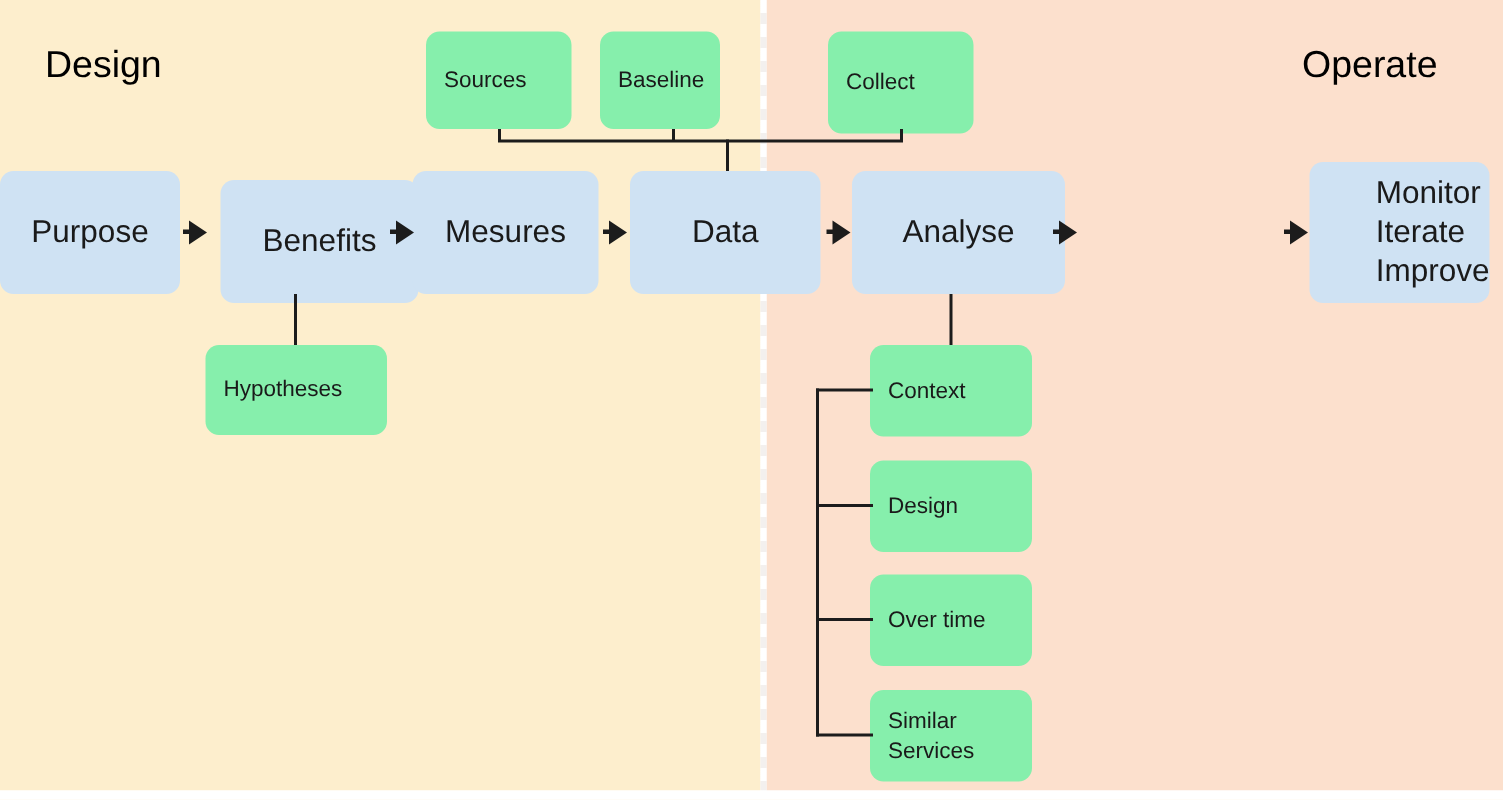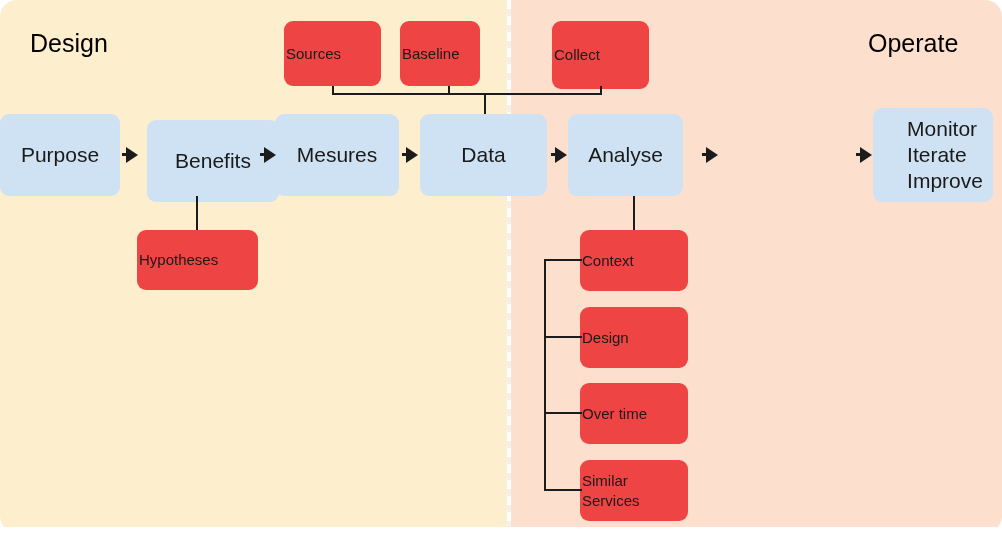--- a/index.html
+++ b/index.html
@@ -10,21 +10,20 @@
   }
   body {
     font-family: "Liberation Sans", sans-serif;
   }
   #canvas {
     position: relative;
     width: 1002px;
     height: 533px;
     overflow: hidden;
     background: #ffffff;
-    border-radius: 17px;
   }
 
   
   .lane {
     position: absolute;
     top: 0;
   }
   #lane-design {
     left: 0;
     width: 507px;
@@ -57,30 +56,30 @@
     color: #1a1a1a;
     overflow: hidden;
   }
   .node.blue {
     background: #cfe2f3;
     font-size: 21px;
     justify-content: center;
     text-align: center;
   }
   .node.blue.leftalign {
-    justify-content: center;
+    justify-content: flex-end;
     text-align: left;
     padding-left: 24px;
     line-height: 1.25;
   }
   .node.green {
-    background: #ef4444;
+    background: #86efac;
     font-size: 15px;
     justify-content: flex-start;
-    padding-left: 2px;
+    padding-left: 12px;
     text-align: left;
     line-height: 1.3;
   }
 
   
   .conn {
     position: absolute;
     background: #1c1c1c;
   }
   .conn.h { height: 2px; }
@@ -162,21 +161,21 @@
   </div>
 
   <div class="node blue" style="left:275px; top:114px; width:124px; height:82px;">
     <span>Mesures</span>
   </div>
 
   <div class="node blue" style="left:420px; top:114px; width:127px; height:82px;">
     <span>Data</span>
   </div>
 
-  <div class="node blue" style="left:568px; top:114px; width:115px; height:82px;">
+  <div class="node blue" style="left:568px; top:114px; width:142px; height:82px;">
     <span>Analyse</span>
   </div>
 
 
   <div class="node blue leftalign" style="left:873px; top:108px; width:120px; height:94px;">
     <div>
       <div>Monitor</div>
       <div>Iterate</div>
       <div>Improve</div>
     </div>

